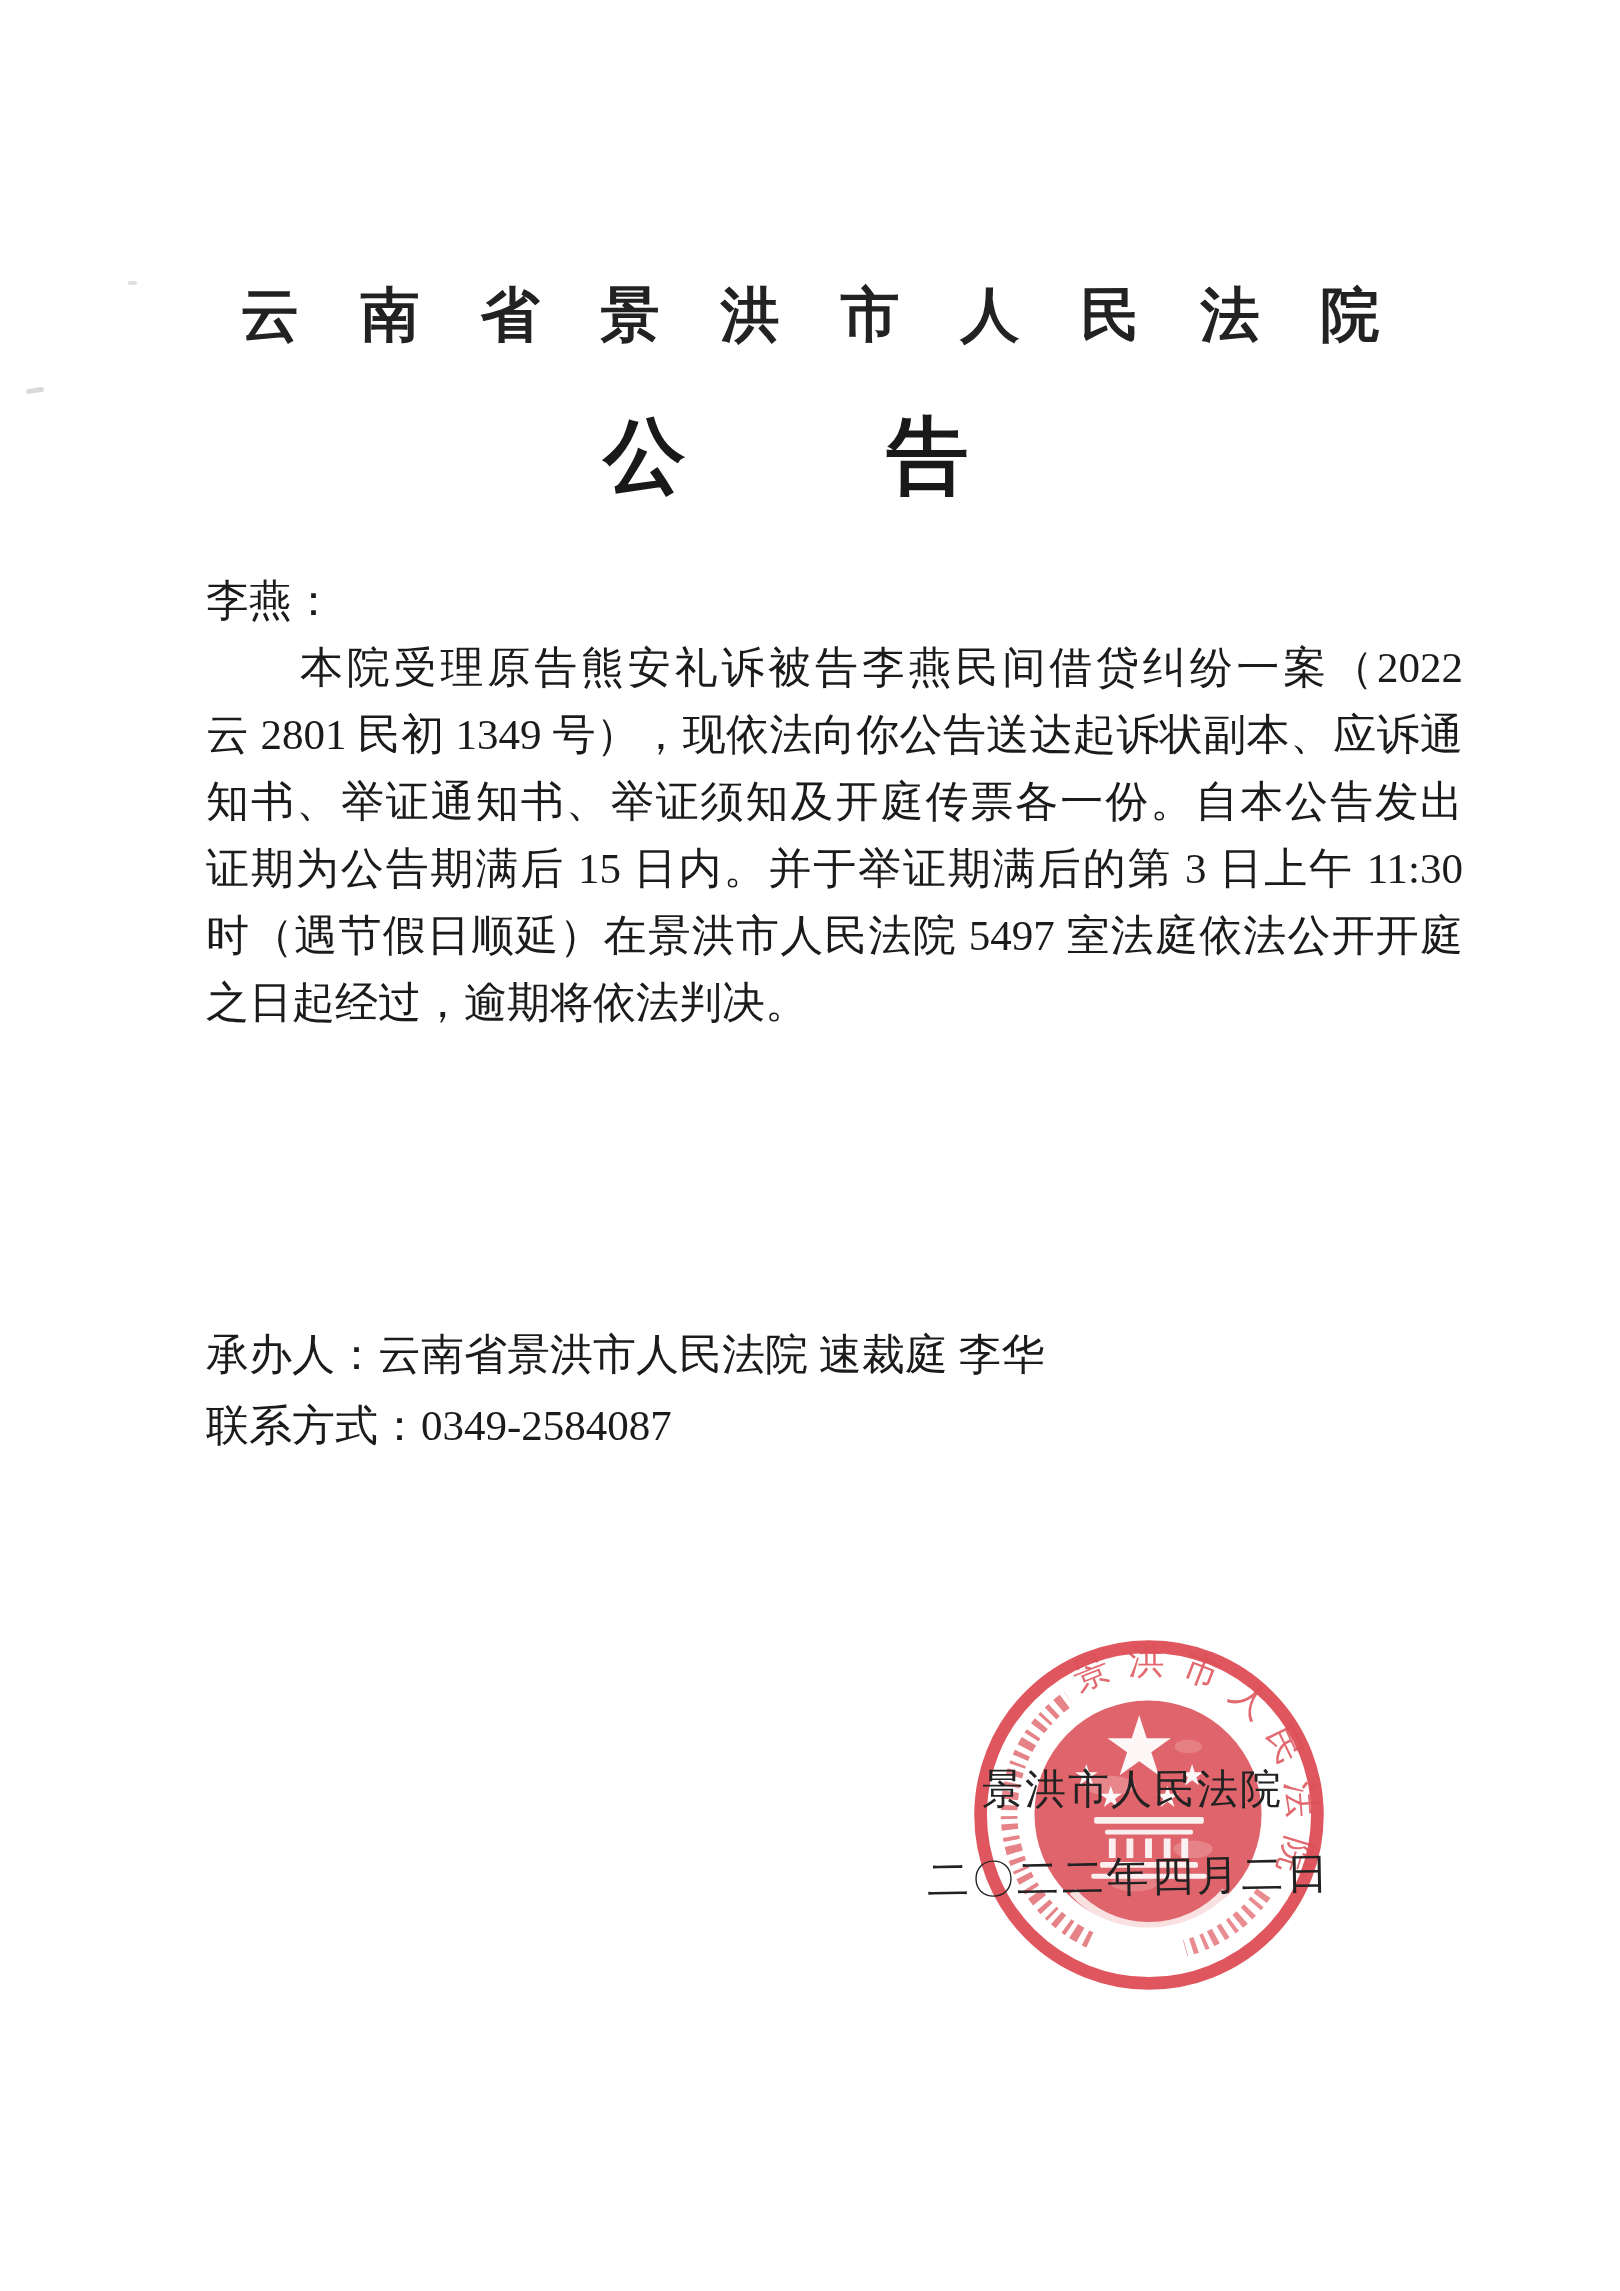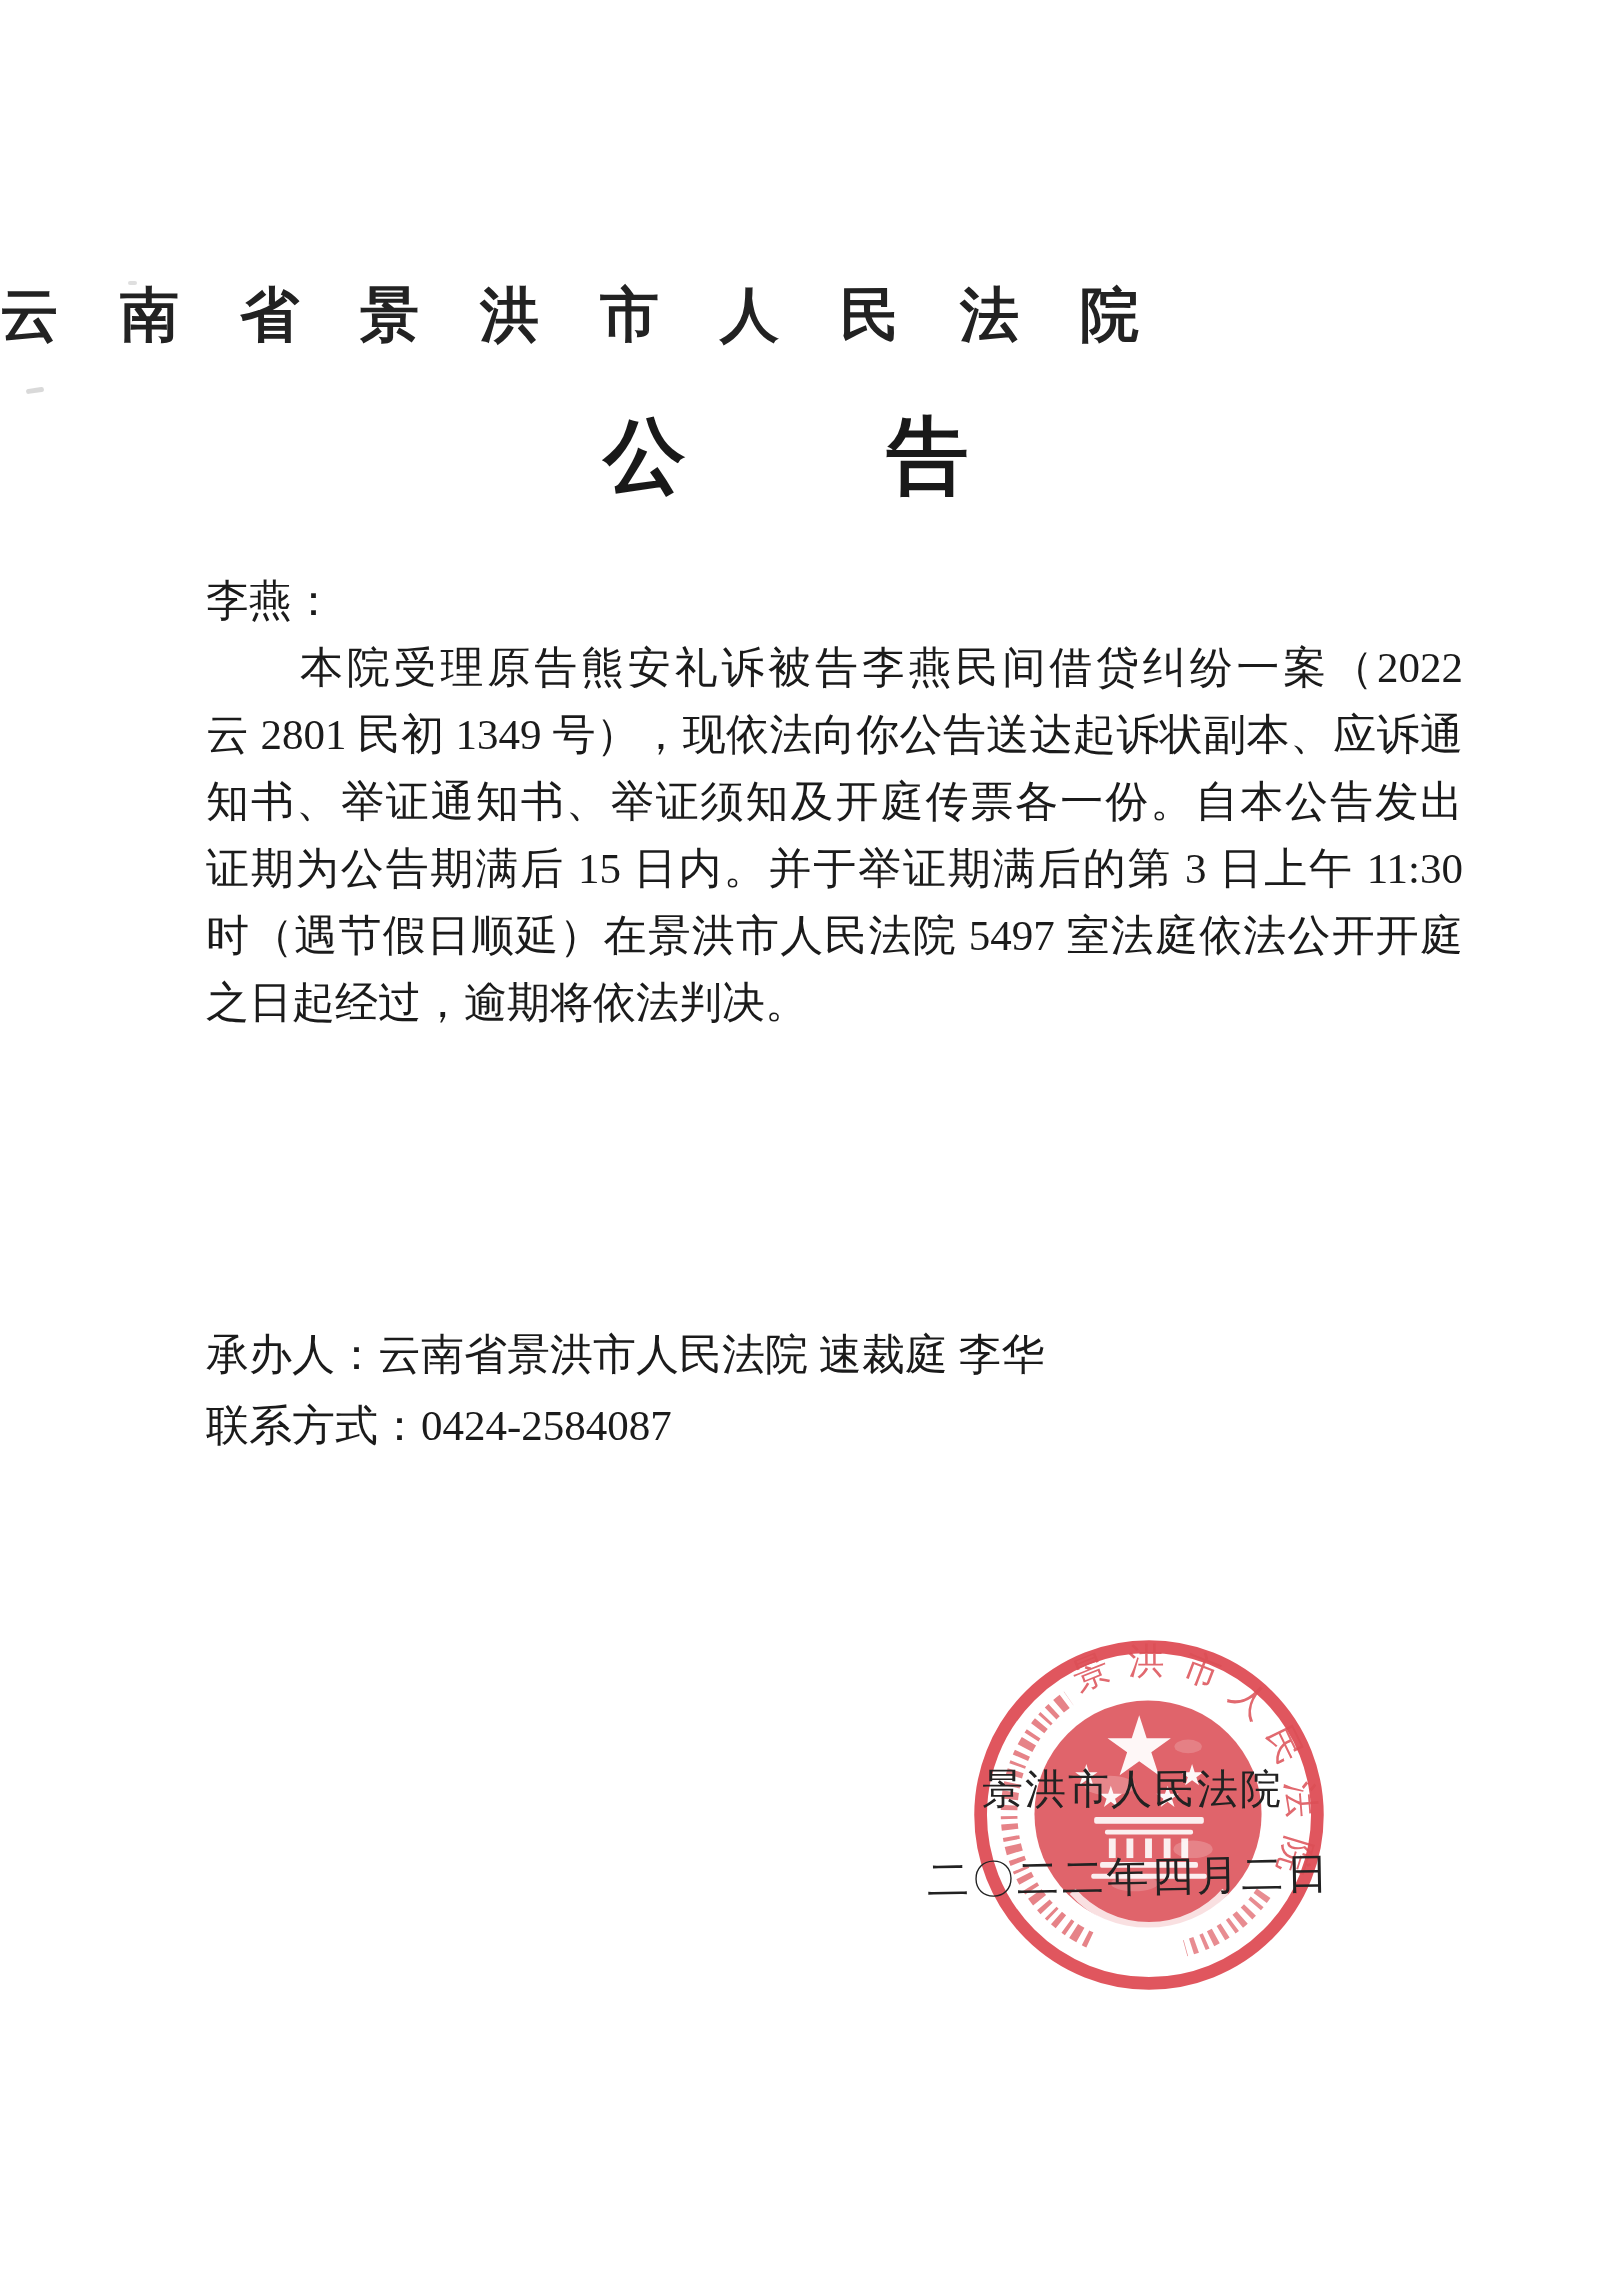--- a/index.html
+++ b/index.html
@@ -7,21 +7,21 @@
     position:relative;
     width:1620px;height:2292px;
     margin:0 auto;
     background:#ffffff;
     font-family:"Liberation Serif","DejaVu Serif",serif;
     color:#1b1b1b;
     overflow:hidden;
   }
   .doc-title{
     position:absolute;top:276px;left:0;width:1620px;
-    display:flex;
+    display:flex;justify-content:center;
     font-size:59px;font-weight:bold;color:#222;
   }
   .doc-title span{letter-spacing:61px;margin-right:-61px;white-space:nowrap;}
   .doc-subtitle{
     position:absolute;top:402px;left:0;width:1572px;
     display:flex;justify-content:center;
     font-size:82px;font-weight:bold;color:#191919;
   }
   .doc-subtitle span{letter-spacing:201px;margin-right:-201px;white-space:nowrap;}
   .body-block{
@@ -70,21 +70,21 @@
     <div class="body-line first">本院受理原告熊安礼诉被告李燕民间借贷纠纷一案（2022</div>
     <div class="body-line">云 2801 民初 1349 号），现依法向你公告送达起诉状副本、应诉通</div>
     <div class="body-line">知书、举证通知书、举证须知及开庭传票各一份。自本公告发出</div>
     <div class="body-line">证期为公告期满后 15 日内。并于举证期满后的第 3 日上午 11:30</div>
     <div class="body-line">时（遇节假日顺延）在景洪市人民法院 5497 室法庭依法公开开庭</div>
     <div class="body-line last">之日起经过，逾期将依法判决。</div>
   </div>
 
   <div class="contact-block">
     <div>承办人：云南省景洪市人民法院  速裁庭  李华</div>
-    <div>联系方式：0424-2584087</div>
+    <div>联系方式：0349-2584087</div>
   </div>
 
   <div class="seal-wrap">
     <svg width="372" height="372" viewBox="0 0 380 380">
 
       <circle cx="190" cy="190" r="172" fill="none" stroke-width="13" opacity="0.92" stroke="#dd4850"></circle>
 
       <circle cx="189" cy="189" r="116" opacity="0.88" fill="#dc4f56"></circle>
 
       <g fill="#ffffff">

